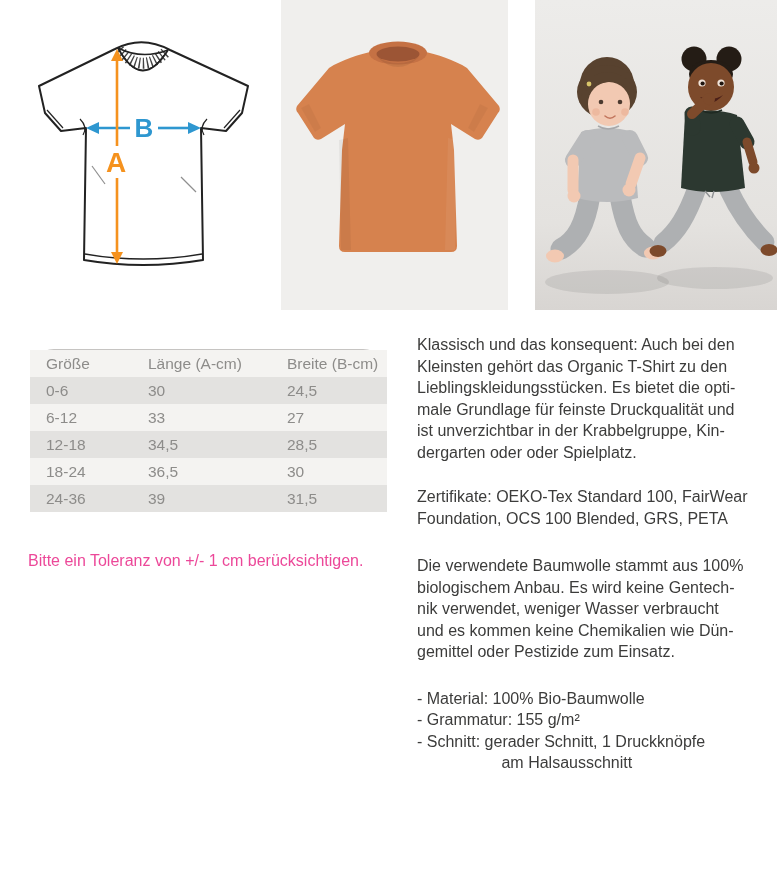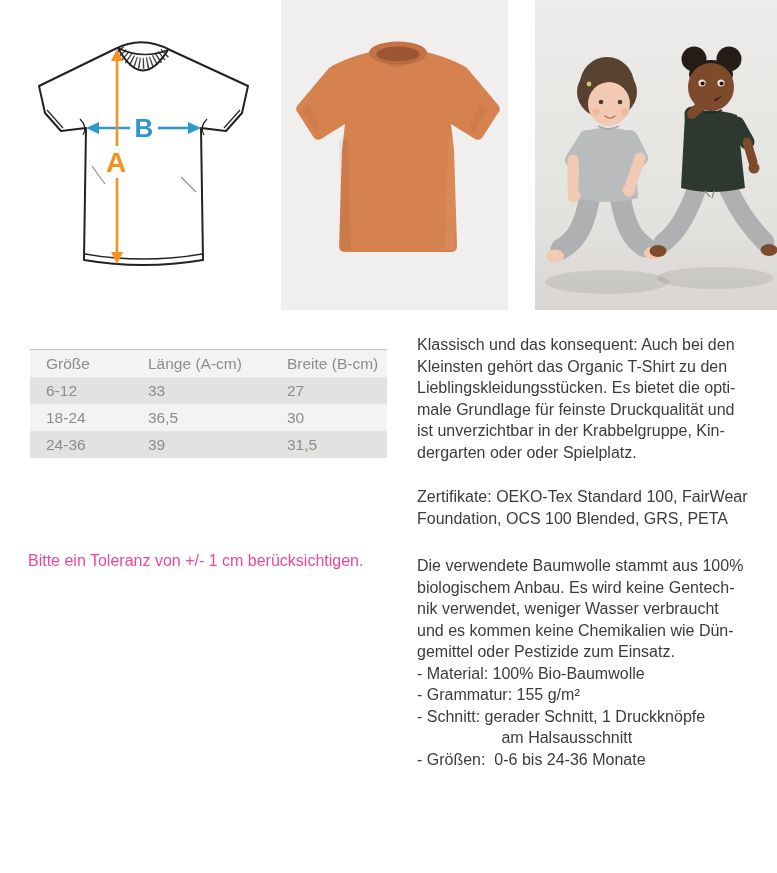--- a/index.html
+++ b/index.html
@@ -12,21 +12,21 @@
   
   .img-diagram{position:absolute;left:0;top:0;width:260px;height:310px;}
   .img-product{position:absolute;left:281px;top:0;width:227px;height:310px;}
   .img-models{position:absolute;left:535px;top:0;width:242px;height:310px;}
 
   
   table.size-table{
     position:absolute;left:30px;top:349px;width:357px;
     border-collapse:separate;border-spacing:0;table-layout:fixed;
     border-top:1px solid #c6c4c2;
-    font-size:15.5px;color:#8d8c8a;
+    font-size:15.5px;color:#8d8c8a;border-radius:24px;
   }
   table.size-table th,table.size-table td{
     height:27px;padding:0;font-weight:normal;text-align:left;vertical-align:middle;
     white-space:nowrap;overflow:hidden;
   }
   table.size-table th:first-child,table.size-table td:first-child{padding-left:16px;}
   table.size-table thead th{background:#f4f3f1;}
   table.size-table tbody tr:nth-child(odd){background:#e3e2e0;}
   table.size-table tbody tr:nth-child(even){background:#f4f3f1;}
 
@@ -37,21 +37,21 @@
   }
 
   
   .desc{
     position:absolute;left:417px;top:334px;width:356px;
     font-size:16px;line-height:21.5px;color:#3c3c3b;
   }
   .para{white-space:pre-line;}
   .para.certificates{margin-top:23px;}
   .para.cotton{margin-top:26px;}
-  .specs{}
+  .specs{margin-top:25px;}
   .spec{white-space:pre-wrap;}
 </style>
 </head>
 <body>
 
 <div class="canvas">
 
   <svg class="img-diagram" viewBox="0 0 260 310" aria-hidden="true">
     <g fill="#ffffff" stroke="#222222" stroke-width="2" stroke-linejoin="round">
       <path d="M115,49 L39,86 L45,113 L61,131 L86,128 L84,260 Q143,270 203,260 L201,128 L226,131 L242,113 L248,86 L170,50 Q142,35 115,49 Z"></path>
@@ -178,23 +178,33 @@
       </colgroup>
     <thead>
       <tr>
         <th>Größe</th>
         <th>Länge (A-cm)</th>
         <th>Breite (B-cm)</th>
       </tr>
     </thead>
     <tbody>
       <tr>
+        <td>0-6</td>
+        <td>30</td>
+        <td>24,5</td>
+      </tr>
+      <tr>
         <td>6-12</td>
         <td>33</td>
         <td>27</td>
+      </tr>
+      <tr>
+        <td>12-18</td>
+        <td>34,5</td>
+        <td>28,5</td>
       </tr>
       <tr>
         <td>18-24</td>
         <td>36,5</td>
         <td>30</td>
       </tr>
       <tr>
         <td>24-36</td>
         <td>39</td>
         <td>31,5</td>
@@ -216,17 +226,16 @@
     <div class="para cotton">Die verwendete Baumwolle stammt aus 100%
 biologischem Anbau. Es wird keine Gentech-
 nik verwendet, weniger Wasser verbraucht
 und es kommen keine Chemikalien wie Dün-
 gemittel oder Pestizide zum Einsatz.</div>
     <div class="specs">
       <div class="spec">- Material: 100% Bio-Baumwolle</div>
       <div class="spec">- Grammatur: 155 g/m²</div>
       <div class="spec">- Schnitt: gerader Schnitt, 1 Druckknöpfe
                    am Halsausschnitt</div>
-      <div class="spec">- Größen:  0-6 bis 24-36 Monate</div>
     </div>
   </div>
 
 </div>
 
 </body></html>

